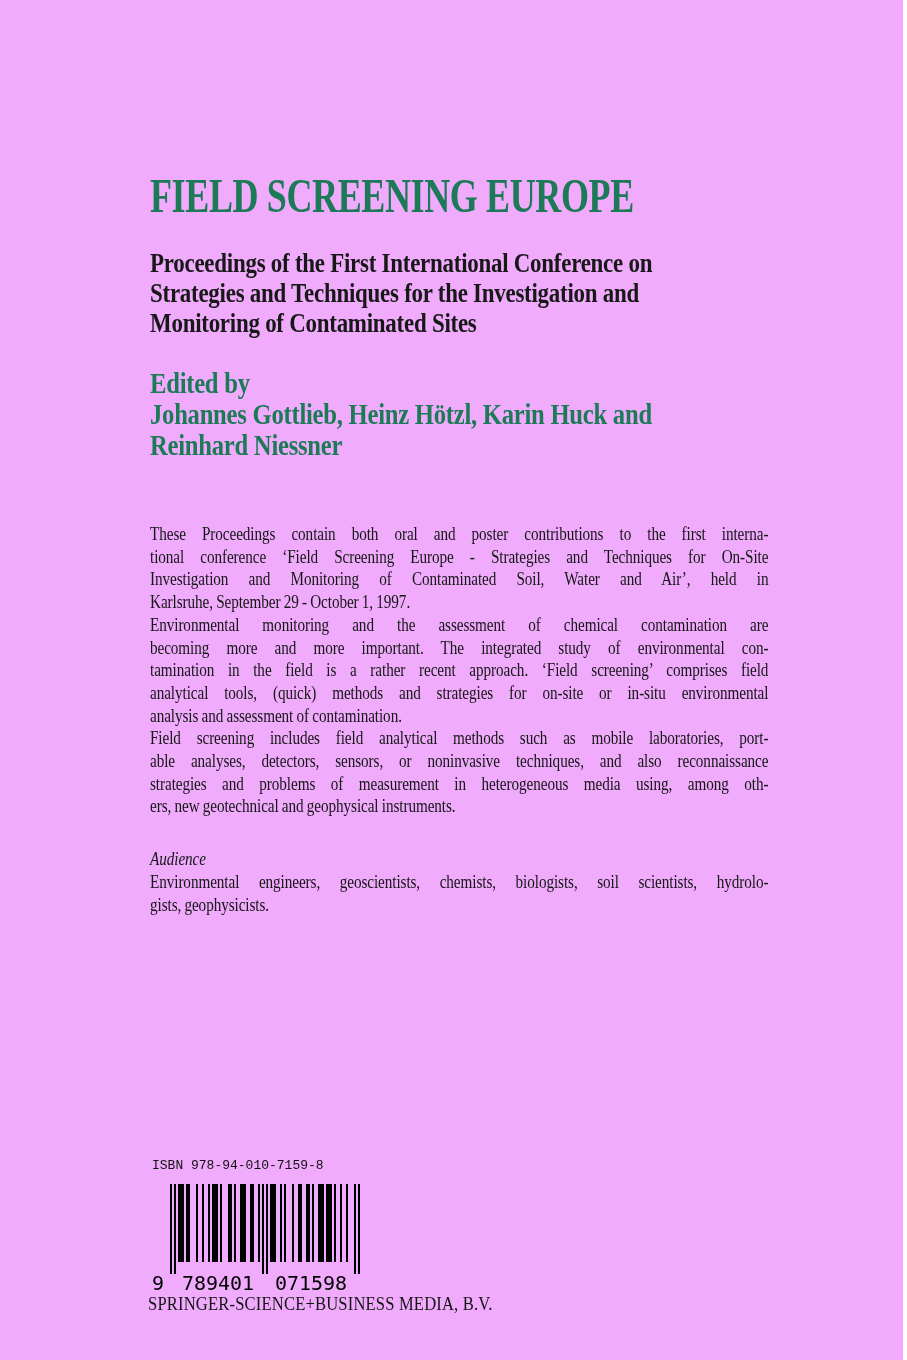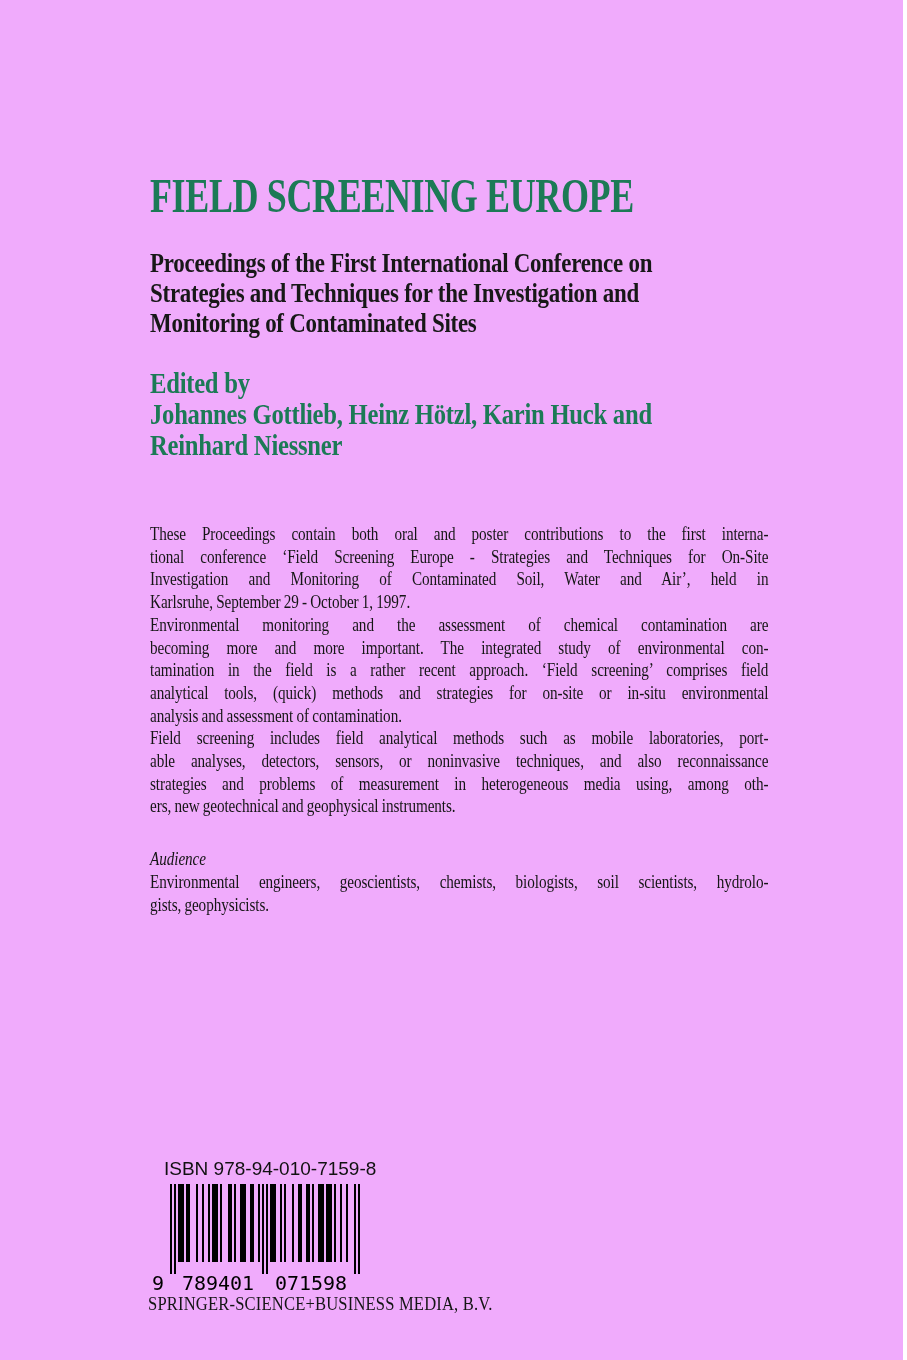--- a/index.html
+++ b/index.html
@@ -29,22 +29,22 @@
     position:absolute;left:150px;top:523px;width:773px;
     font-size:19px;line-height:22.7px;letter-spacing:-0.1px;word-spacing:-0.6px;
     color:#161616;
     transform:scaleX(0.8);transform-origin:0 0;
   }
   .body-text .line{text-align:justify;text-align-last:justify;}
   .body-text .line.para-end{text-align-last:left;}
   .body-text .spacer{height:30px;}
   .body-text .audience-heading{font-style:italic;}
   .isbn-label{
-    position:absolute;left:164px;top:1158px;
-    font-family:Liberation Sans, sans-serif;font-size:19px;color:#111111;
+    position:absolute;left:152px;top:1158px;
+    font-family:Liberation Mono, monospace;font-size:13px;color:#111111;
     white-space:nowrap;
   }
   .barcode-svg{position:absolute;left:150px;top:1184px;}
   .publisher{
     position:absolute;left:148px;top:1293px;
     font-size:19.5px;letter-spacing:0.2px;color:#151515;white-space:nowrap;
     transform:scaleX(0.85);transform-origin:0 0;
   }
 </style>
 </head>

